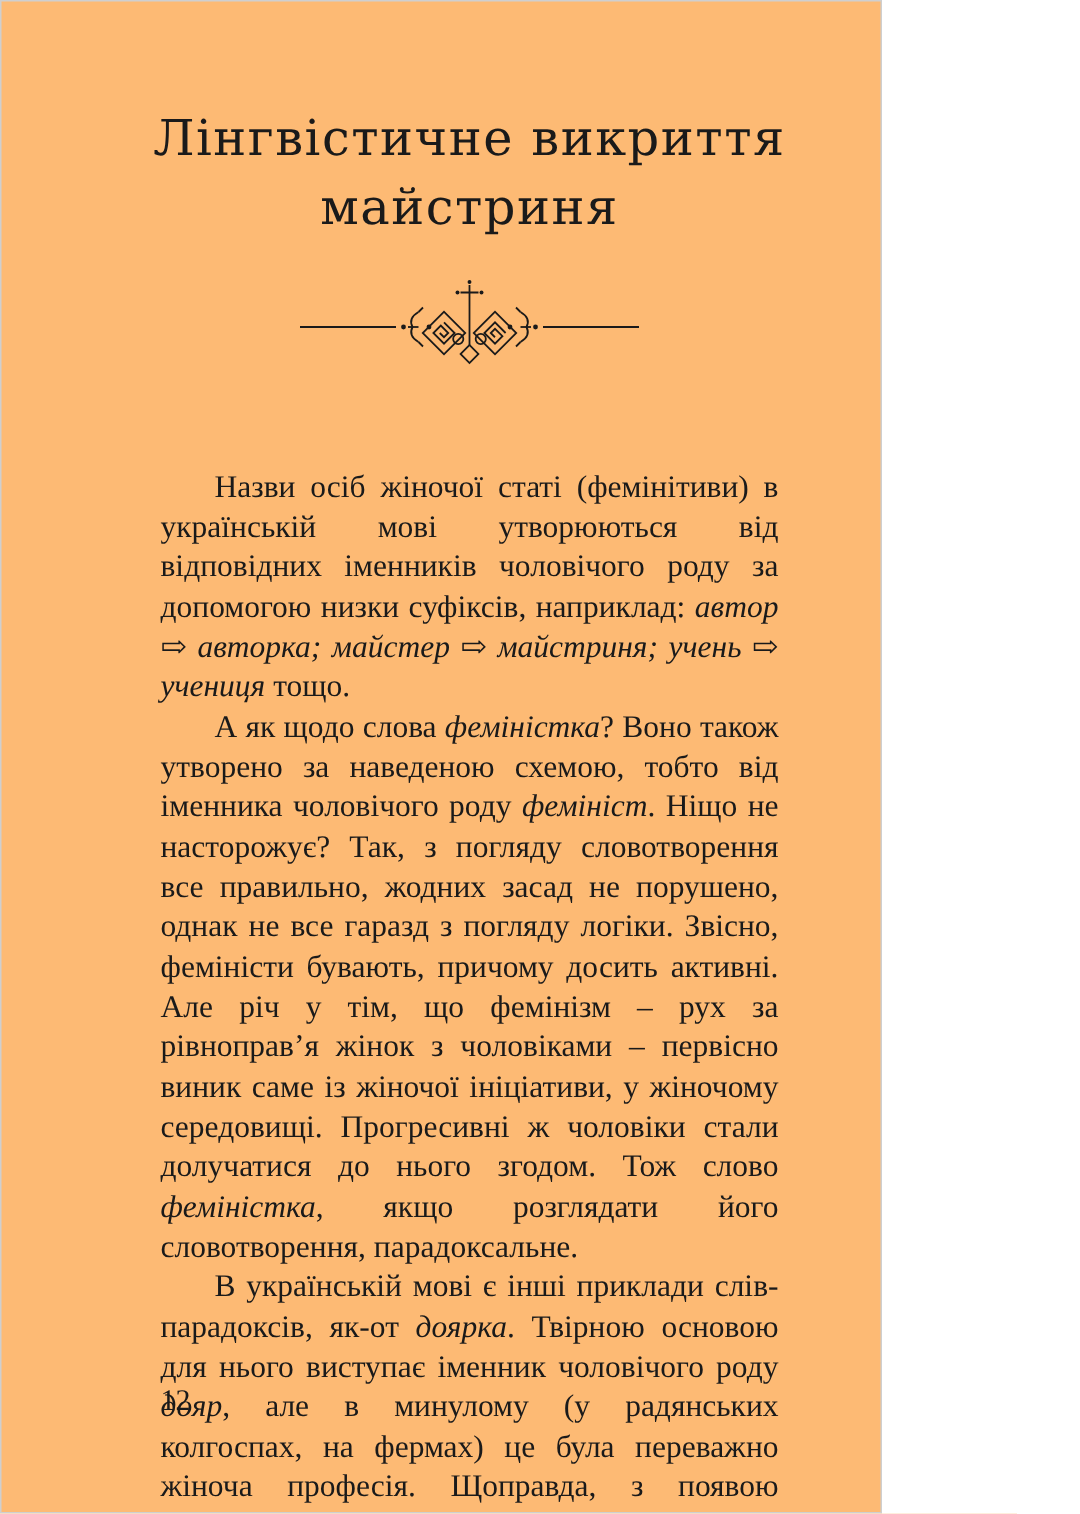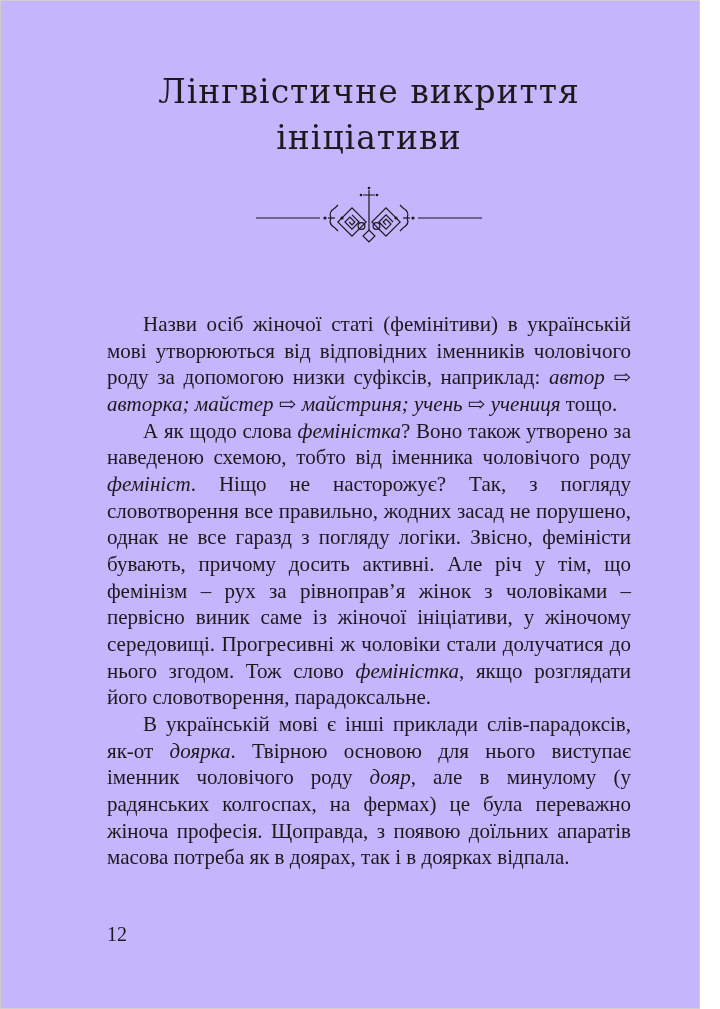--- a/index.html
+++ b/index.html
@@ -1,19 +1,19 @@
 <!DOCTYPE html>
 <html lang="uk"><head>
 <meta charset="utf-8">
 <style>
   html, body { margin:0; padding:0; background:#ffffff; }
   .page {
     position:relative;
-    width:700px; height:1009px;
-    background:#c4b5fd;
+    width:588px; height:1009px;
+    background:#fdba74;
     color:#1a1a1a;
     box-sizing:border-box;
     border:1px solid #cfcfcf;
     overflow:hidden;
   }
   .title {
     margin:68px 0 0 0;
     padding:0 60px 0 98px;
     text-align:center;
     font-family:"DejaVu Serif", serif;
@@ -48,21 +48,21 @@
     font-size:20px;
   }
 </style>
 </head>
 <body>
 
 <div class="page">
 
   <h1 class="title">
     <span class="title-line">Лінгвістичне викриття</span>
-    <span class="title-line">ініціативи</span>
+    <span class="title-line">майстриня</span>
   </h1>
 
   <div class="divider-wrap">
     <svg width="230" height="64" viewBox="0 0 230 64" fill="none" stroke="#1a1a1a" stroke-width="1.2">
 
       <line x1="2" y1="34" x2="66" y2="34"></line>
 
       <circle cx="71" cy="34" r="1.6" fill="#1a1a1a" stroke="none"></circle>
       <path d="M81 24 q-7 4 -4 10 q-3 6 4 10"></path>
       <path d="M74 34 h7"></path>

